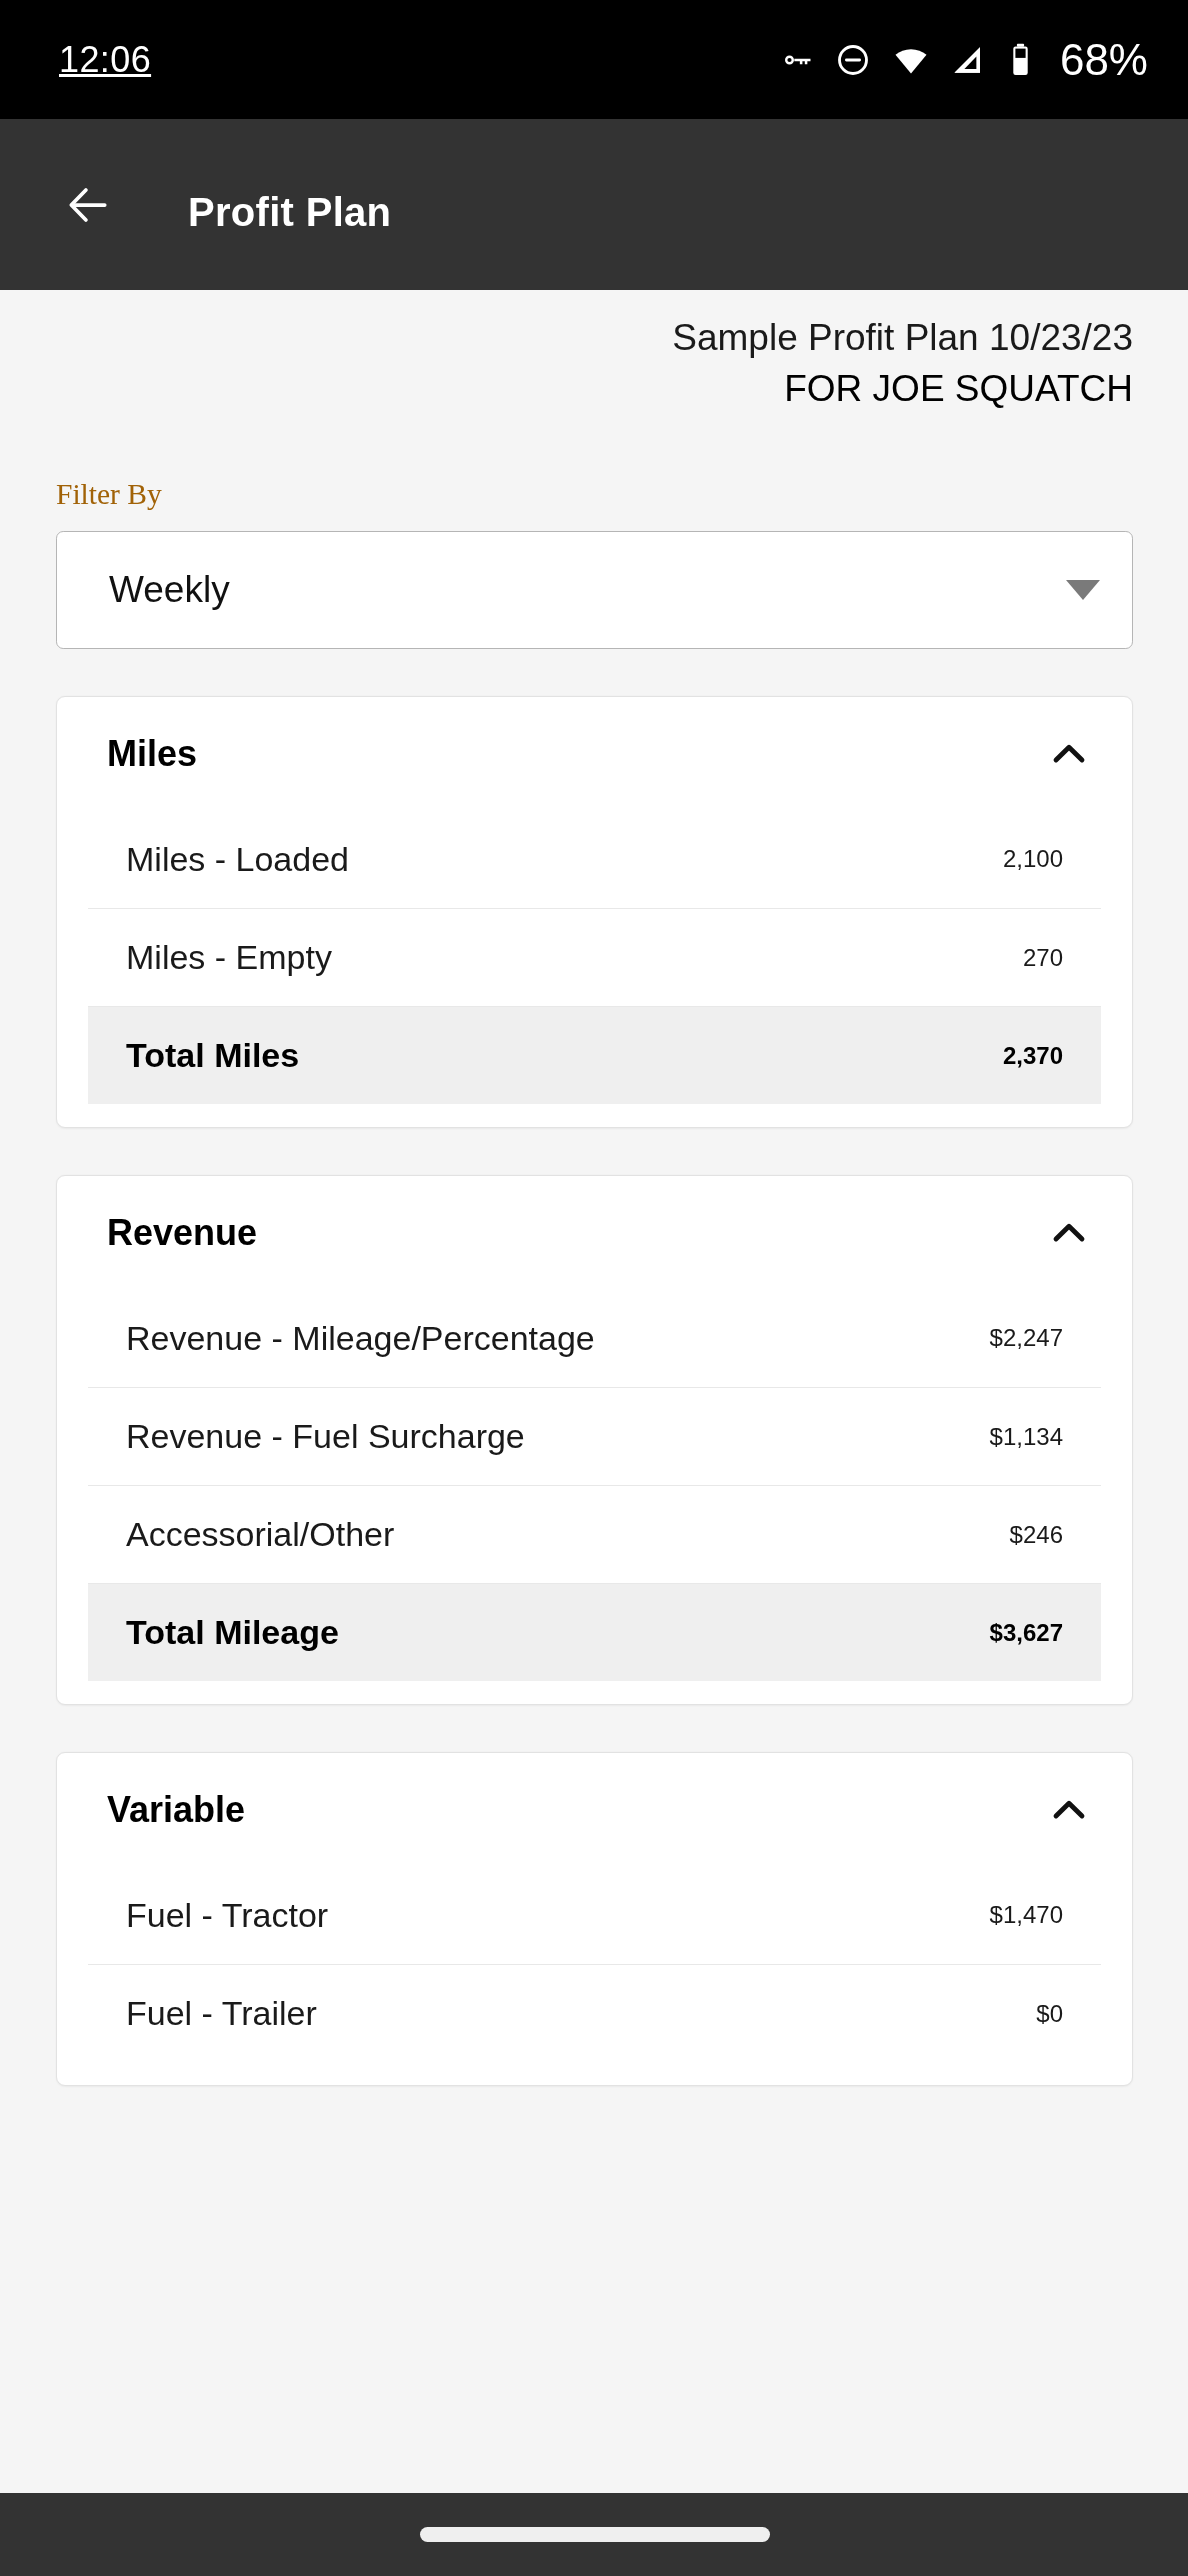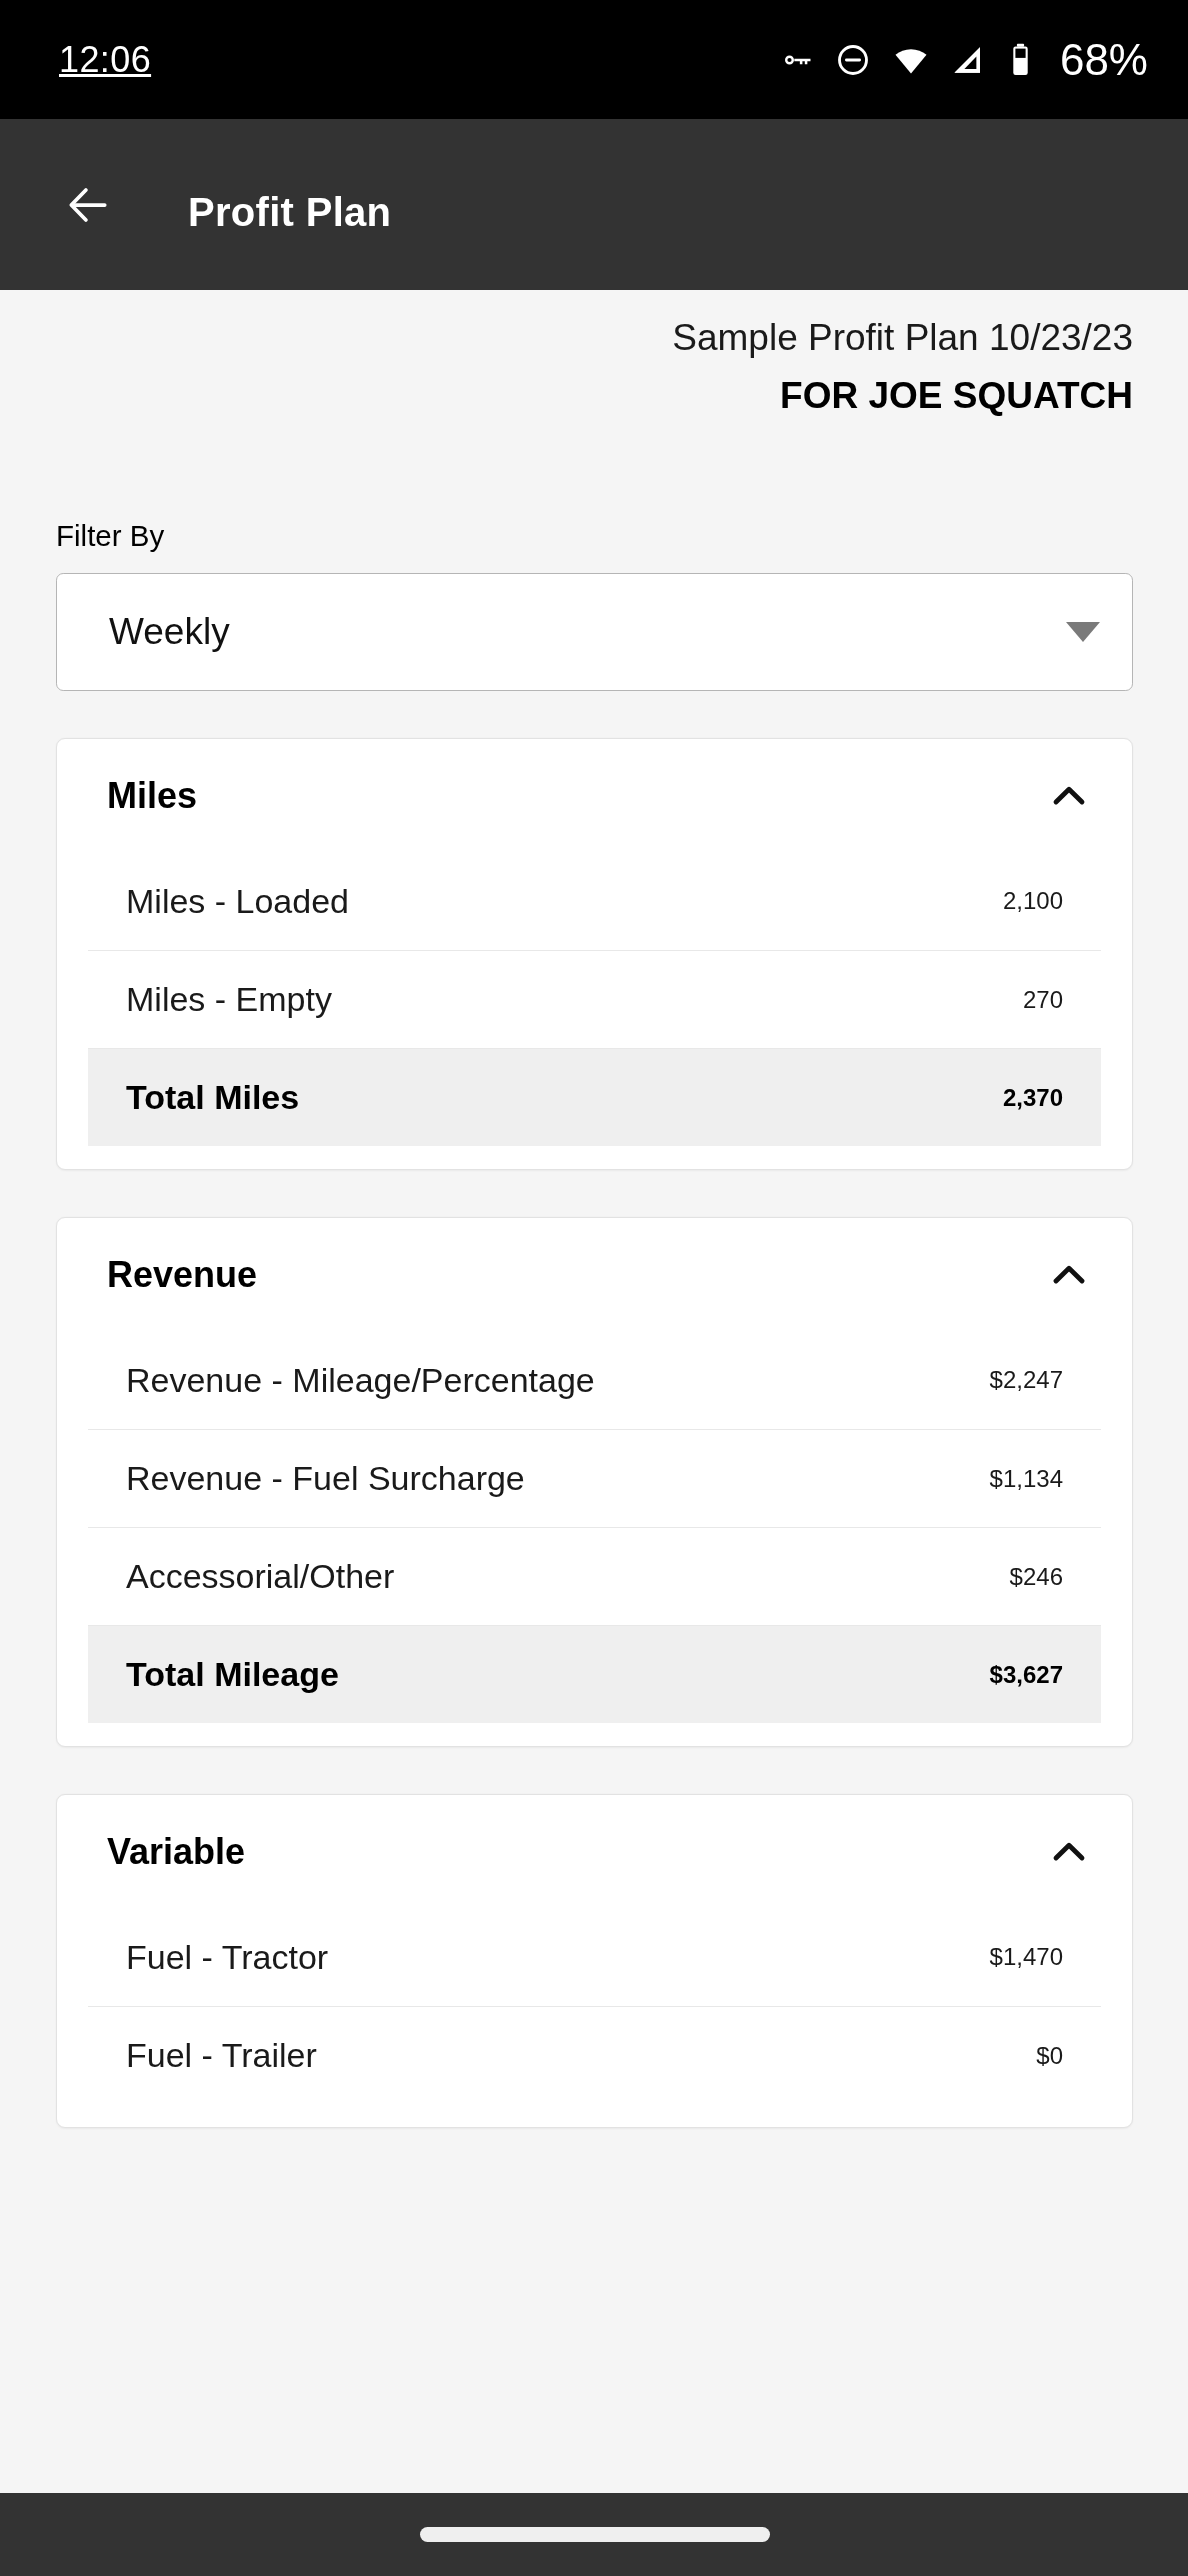--- a/index.html
+++ b/index.html
@@ -28,23 +28,23 @@
     display:flex; align-items:center; padding-left:59px; flex:0 0 auto;
   }
   .back-btn { width:57px; height:57px; display:flex; align-items:center; justify-content:center; cursor:pointer; }
   .app-title { font-size:40px; font-weight:bold; margin-left:72px; letter-spacing:0.3px;margin-top:16px; }
 
   
   .content { flex:1 1 auto; overflow:hidden; padding:0 56px; position:relative; }
 
   .plan-header { padding-top:25px;text-align:right; }
   .plan-name { font-size:37px; color:#1a1a1a; line-height:1.25; }
-  .plan-owner { font-size:37px; font-weight:bold; color:#000; line-height:1.25; margin-top:12px; }
-
-  .filter-label { margin-top:99px; font-size:29.5px; color:#000000; }
+  .plan-owner { font-size:37px; font-weight:normal; color:#000; line-height:1.25; margin-top:5px; }
+
+  .filter-label { margin-top:65px; font-size:29.5px; color:#a16207;font-family:Liberation Serif, serif; }
   .select-box {
     margin-top:20.6px; height:118px; background:#fff;
     border:1.8px solid #b5b5b5; border-radius:7.2px;
     display:flex; align-items:center; justify-content:space-between;
     padding:0 32px 0 52px; cursor:pointer;
   }
   .select-value { font-size:37px; color:#111; }
   .tri-down {
     width:0; height:0;
     border-left:17px solid transparent;

